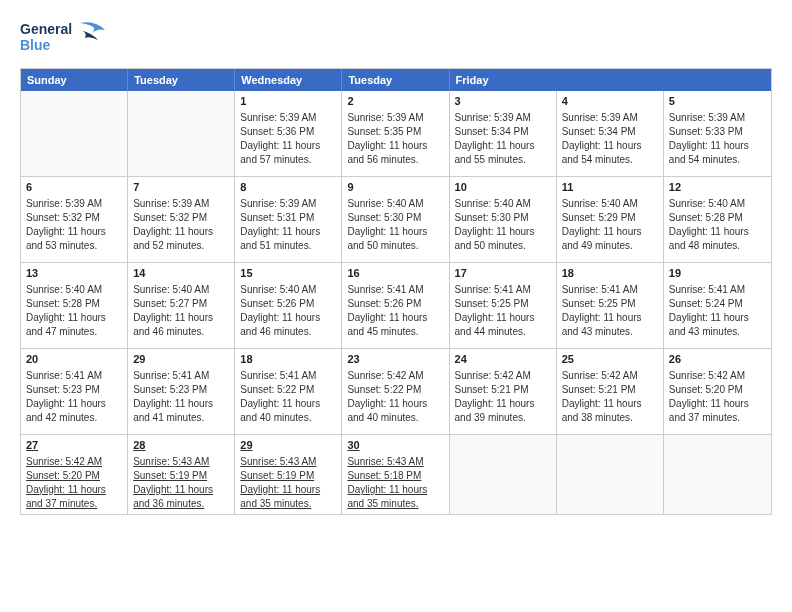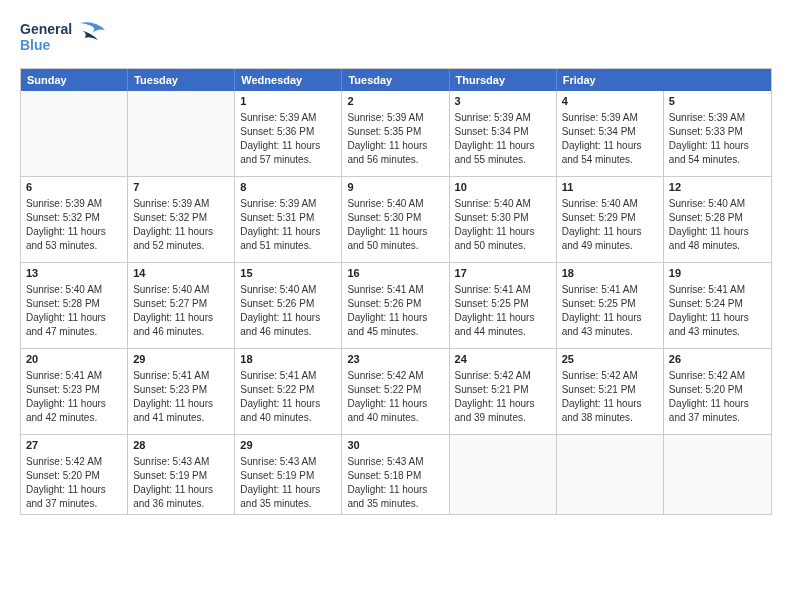--- a/index.html
+++ b/index.html
@@ -87,21 +87,21 @@
       font-weight: bold;
       color: #222;
       display: block;
       margin-bottom: 2px;
     }
     .cell-text {
       font-size: 10px;
       color: #333;
       line-height: 1.4;
     }
-    .row-5 .cal-cell { min-height: 70px; }
+    .row-5 .cal-cell { min-height: 70px; text-decoration: underline; }
   </style>
 </head>
 <body>
 
 <div class="page">
   <div class="header">
     <div class="logo">
         <svg width="90" height="40">
           <text x="0" y="16" font-size="14" font-weight="bold" fill="#1a3a5c" font-family="Arial">General</text>
           <text x="0" y="32" font-size="14" font-weight="bold" fill="#4a90d9" font-family="Arial">Blue</text>
@@ -114,21 +114,20 @@
       <div class="subtitle"></div>
     </div>
   </div>
 
   <div class="calendar">
     <div class="cal-header">
     <div class="cal-header-cell">Sunday</div>
         <div class="cal-header-cell">Tuesday</div>
         <div class="cal-header-cell">Wednesday</div>
         <div class="cal-header-cell">Tuesday</div>
-        <div class="cal-header-cell">Thursday</div>
         <div class="cal-header-cell">Friday</div>
       </div>
     <div class="cal-body">
     <div class="cal-row">
           <div class="cal-cell empty"></div>
           <div class="cal-cell empty"></div>
           <div class="cal-cell">
             <span class="day-num">1</span>
             <div class="cell-text" style="white-space: pre-line;">Sunrise: 5:39 AM
 Sunset: 5:36 PM

